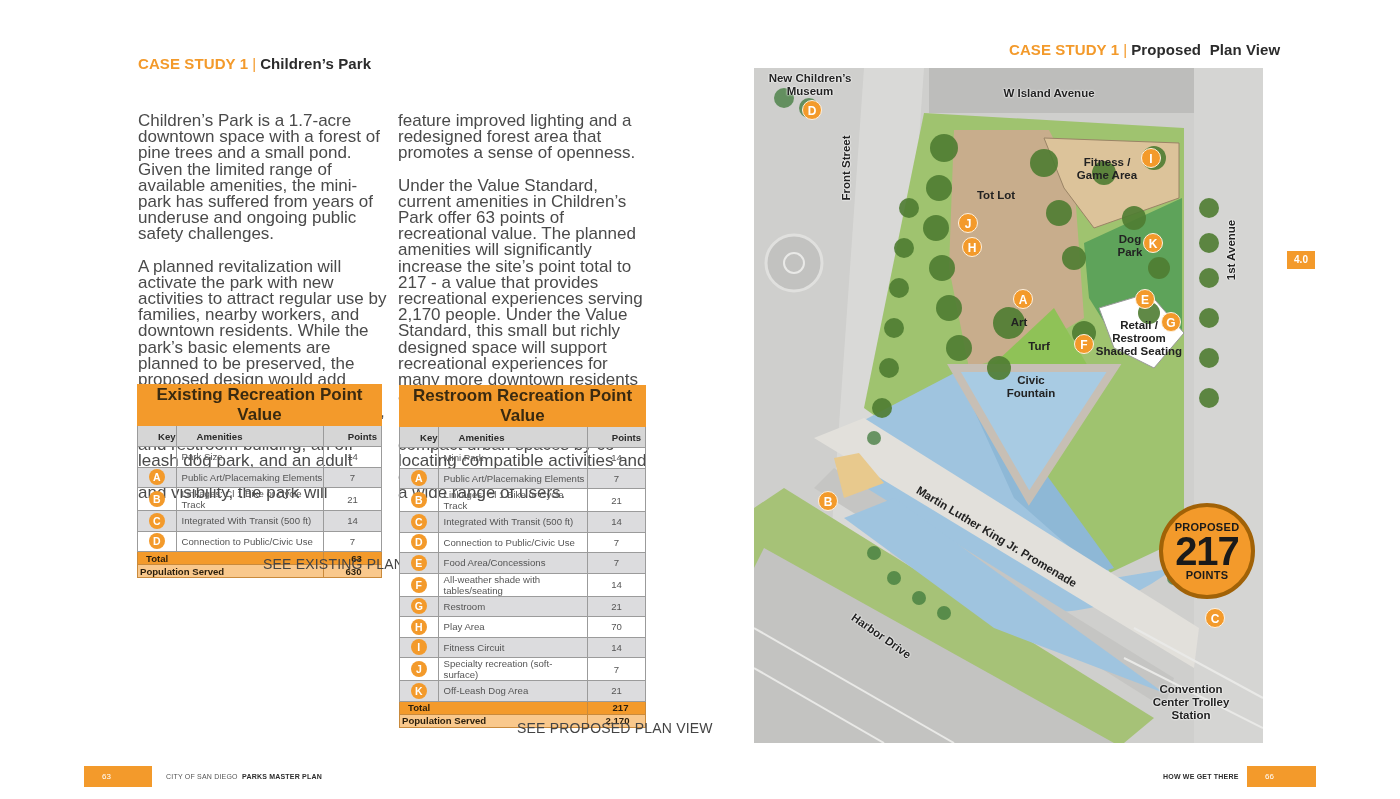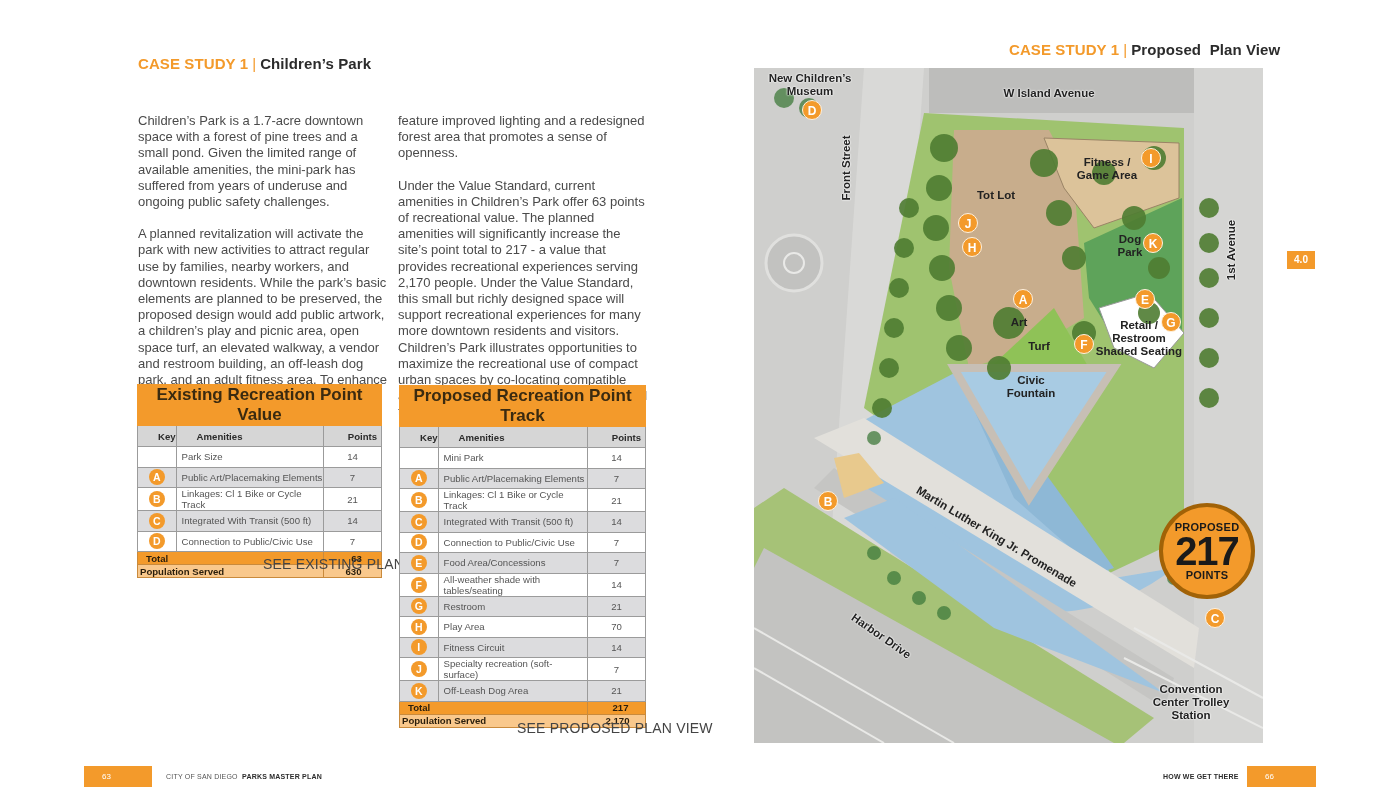--- a/index.html
+++ b/index.html
@@ -2,21 +2,21 @@
 <html><head>
 <meta charset="utf-8">
 <style>
   * { box-sizing: border-box; margin: 0; padding: 0; }
   body { width: 1400px; height: 799px; background: #ffffff; position: relative; overflow: hidden;
          font-family: "Liberation Sans", sans-serif; color: #3b3b3b; }
   .orange { color: #f39a2b; }
   .heading { position: absolute; font-weight: bold; font-size: 15px; letter-spacing: 0.1px; }
   .heading .sep { color: #f39a2b; font-weight: normal; margin: 0 4px; }
   .heading .dark { color: #2b2b2b; }
-  .body-col { position: absolute; font-size: 13px; line-height: 16.2px; color: #4a4a4a; }
+  .body-col { position: absolute; font-size: 17px; line-height: 16.2px; color: #4a4a4a; }
   .body-col p { margin-bottom: 16px; }
 
   table.rp { position: absolute; border-collapse: collapse; font-size: 9.6px; }
   table.rp td, table.rp th { border: 1px solid #9b9b9b; }
   table.rp .title-row th { background: #f39a2b; color: #3a2a10; font-size: 17px; font-weight: bold;
                            height: 20px; text-align: center; border: 1px solid #f39a2b; }
   table.rp .hdr-row th { background: #d6d6d6; color: #2b2b2b; font-weight: bold; height: 21px; text-align: left; padding-left: 20px; }
   table.rp .hdr-row th.pts { text-align: center; }
   table.rp .row td { height: 20.5px; color: #555; padding-left: 5px; }
   table.rp .row.alt td { background: #dcdcde; }
@@ -112,21 +112,21 @@
     <td colspan="2">Population Served</td>
     <td class="pts">630</td>
   </tr>
 </tbody>
   </table>
 <div class="see-link" style="left:263px; top:556px;">SEE EXISTING PLAN VIEW</div>
 
 <table class="rp" style="left:399px; top:385px; width:247px;">
   <tbody>
       <tr class="title-row">
-        <th colspan="3">Proposed Recreation Point Track</th>
+        <th colspan="3">Restroom Recreation Point Value</th>
       </tr>
   <tr class="hdr-row">
     <th style="width:26px;">Key</th>
     <th>Amenities</th>
     <th class="pts" style="width:58px;">Points</th>
   </tr>
   </tbody>
     <tbody id="proposed-body">
       <tr class="row">
         <td class="key"></td>

